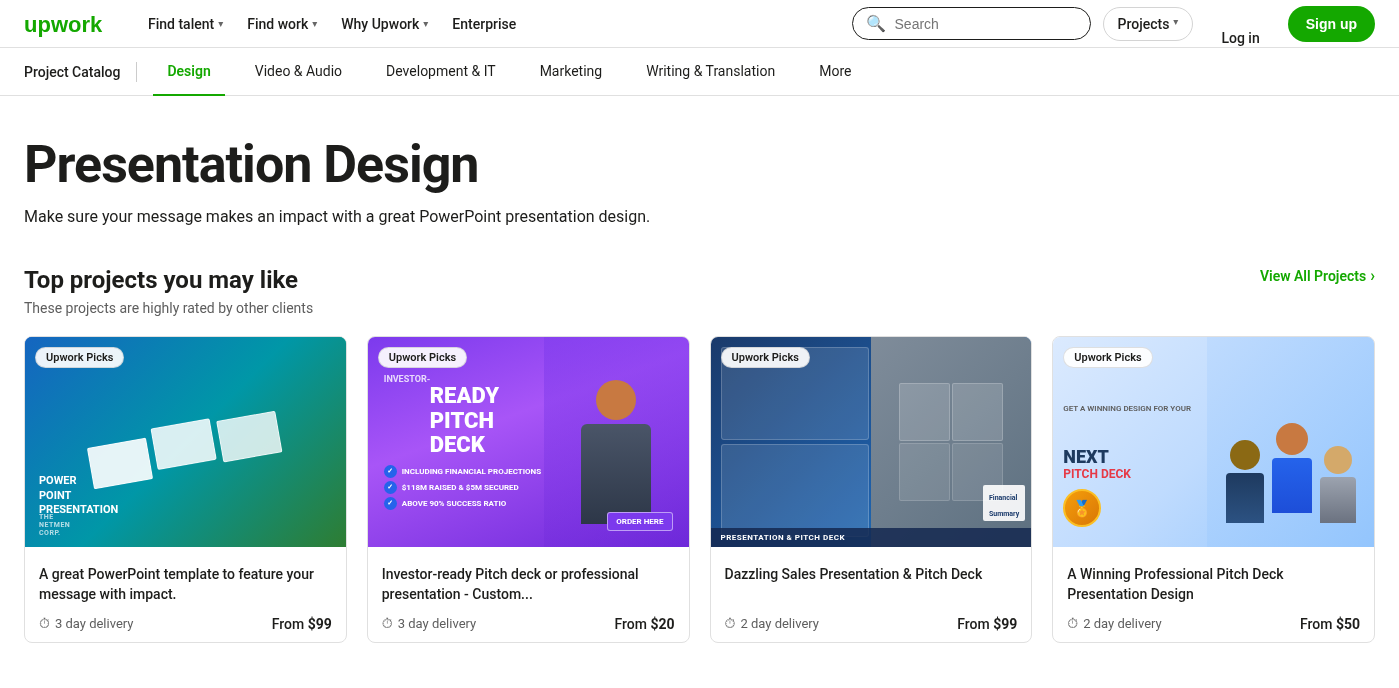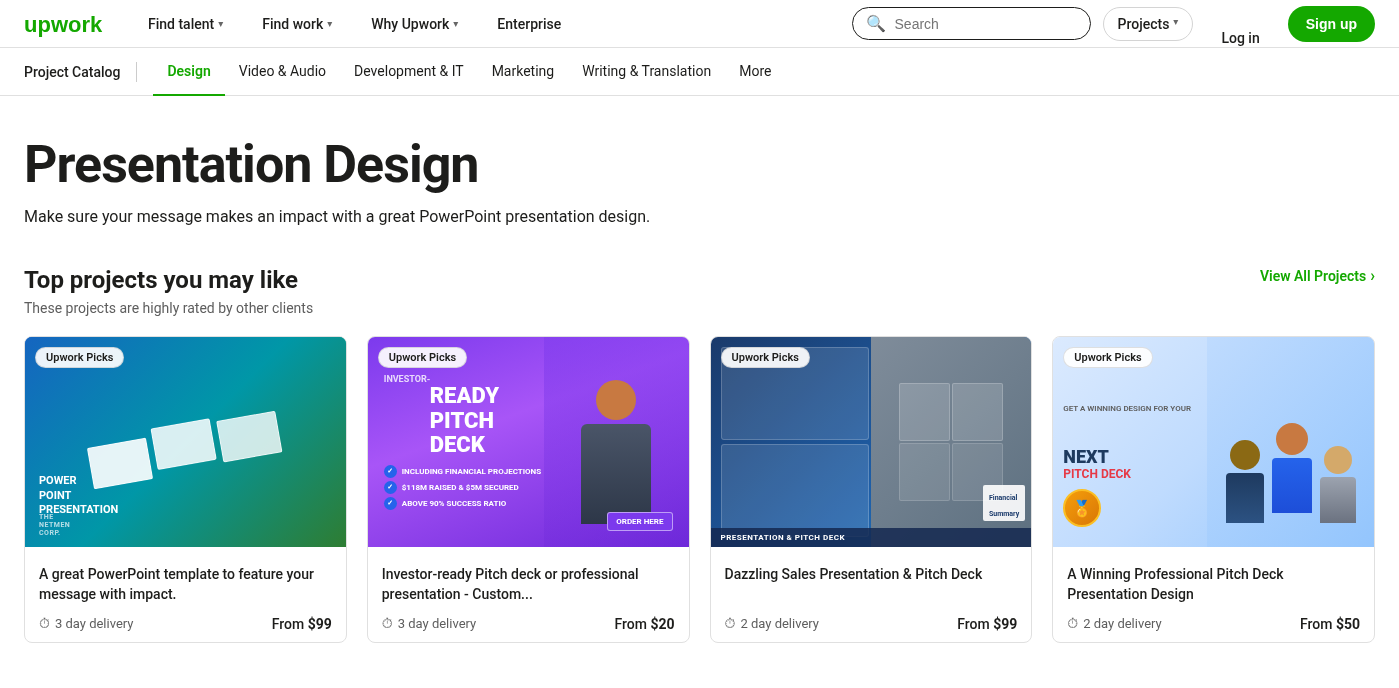--- a/index.html
+++ b/index.html
@@ -18,21 +18,21 @@
       z-index: 100;
     }
     .logo {
       display: flex;
       align-items: center;
       margin-right: 24px;
     }
     .nav-links {
       display: flex;
       align-items: center;
-      gap: 19px;
+      gap: 4px;
       flex: 1;
     }
     .nav-item {
       display: flex;
       align-items: center;
       gap: 4px;
       padding: 8px 10px;
       font-size: 14px;
       font-weight: 500;
       color: #1d1d1b;
@@ -120,21 +120,21 @@
     }
     .divider-line {
       width: 1px;
       height: 20px;
       background: #ccc;
       margin-right: 16px;
     }
     .cat-links {
       display: flex;
       align-items: center;
-      gap: 0;
+      gap: 16px;
     }
     .cat-link {
       padding: 0 14px;
       font-size: 14px;
       color: #1d1d1b;
       cursor: pointer;
       height: 48px;
       display: flex;
       align-items: center;
       border-bottom: 2px solid transparent;

